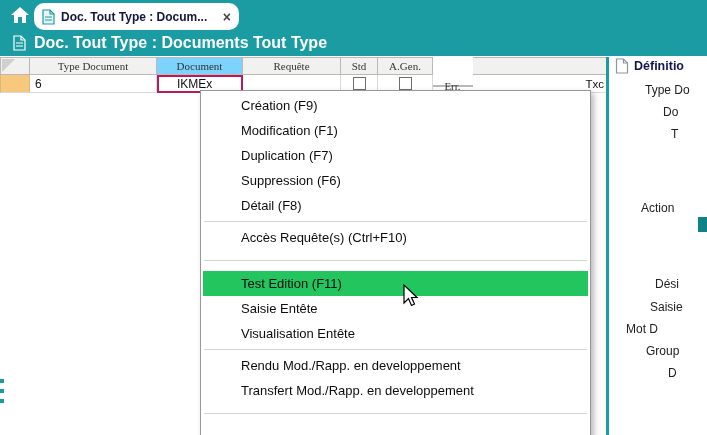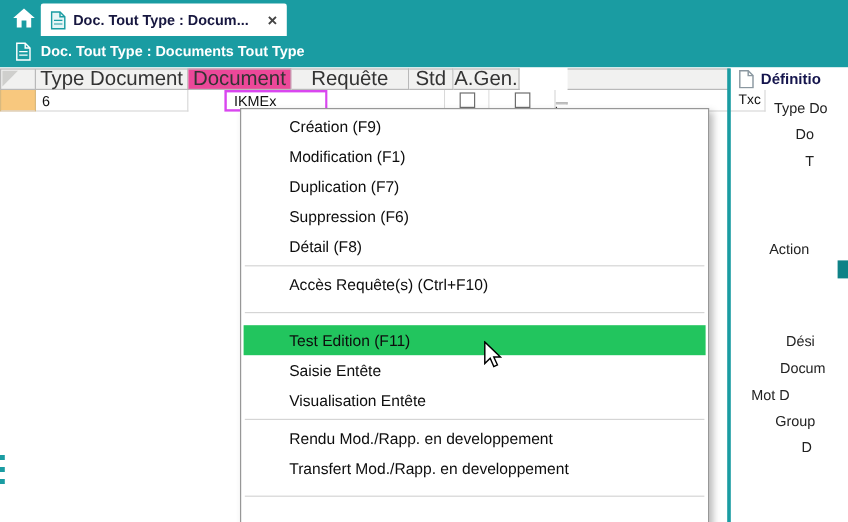--- a/index.html
+++ b/index.html
@@ -4,48 +4,48 @@
 <style>
   * { margin:0; padding:0; box-sizing:border-box; }
   html,body { background:#fff; }
   body { font-family:"Liberation Sans", sans-serif; }
 
   .screen { position:relative; width:707px; height:435px; background:#fff; overflow:hidden; }
 
   
   .topbar { position:absolute; left:0; top:0; width:707px; height:30px; background:#1A9CA2; }
   .home-btn { position:absolute; left:8px; top:4px; width:24px; height:22px; display:flex; align-items:center; justify-content:center; }
-  .tab { position:absolute; left:34px; top:3px; width:205px; height:27px; background:#fff; display:flex; align-items:center; gap:6px; padding:0 8px; border-top-left-radius:2px; border-top-right-radius:2px; }
+  .tab { position:absolute; left:34px; top:3px; width:205px; height:27px; background:#fff; display:flex; align-items:center; gap:6px; padding:0 8px; border-top-left-radius:2px; border-top-right-radius:2px;border-radius:10px; }
   .tab-title { font-size:12px; font-weight:bold; color:#16163f; white-space:nowrap; overflow:hidden; }
   .tab-close { margin-left:auto; font-size:14px; line-height:14px; color:#444; font-weight:bold; }
 
   
   .titlebar { position:absolute; left:0; top:30px; width:707px; height:26px; background:#1A9CA2; display:flex; align-items:center; gap:8px; padding-left:13px; }
-  .titlebar-text { color:#fff; font-weight:bold; font-size:12px; white-space:nowrap; }
+  .titlebar-text { color:#fff; font-weight:bold; font-size:16px; white-space:nowrap; }
 
   
   .thead, .trow { position:absolute; left:0; display:flex; }
   .thead { top:57px; height:18px; }
   .trow  { top:75px; height:18px; }
   .th { flex:0 0 auto; display:flex; align-items:center; justify-content:center;
         border:1px solid #b9b9b9; border-left:none; background:#f1f1f0;
-        font-size:17px; color:#333; white-space:nowrap; }
+        font-size:11px; color:#333; white-space:nowrap;font-family:Liberation Serif, serif; }
   .th.first { border-left:1px solid #b9b9b9; }
-  .th.selected { background:#ec4899; }
+  .th.selected { background:#7dd3fc; }
   .td { flex:0 0 auto; display:flex; align-items:center; justify-content:center;
         border-right:1px solid #d9d9d9; border-bottom:1px solid #d9d9d9; background:#fff;
         font-size:12px; color:#111; white-space:nowrap; }
   .w0 { width:30px; } .w1 { width:127px; } .w2 { width:86px; } .w3 { width:98px; }
   .w4 { width:37px; } .w5 { width:55px; } .w6 { width:40px;margin-top:28px; } .w7 { width:135px; }
   .cell-corner { position:relative; }
   .corner-tri { position:absolute; left:1px; top:1px; width:0; height:0;
                 border-top:13px solid #cfcfcd; border-right:13px solid transparent; }
   .row-indicator { background:#f8c87e; border-left:1px solid #d9b97e; border-right:1px solid #d9b97e; }
   .td.text-left { justify-content:flex-start; padding-left:5px; }
-  .td.doc-cell { border:2px solid #d946ef; justify-content:flex-start; padding-left:6px;margin-left:30px; }
+  .td.doc-cell { border:2px solid #be185d; justify-content:flex-start; padding-left:18px; }
   .td.frag-cell { justify-content:flex-end; padding-right:3px; font-size:11.5px; }
   .cb { width:13px; height:13px; border:1px solid #6e6e6e; background:#fff; }
 
   
   .left-grip { position:absolute; left:0; top:379px; width:4px; height:25px;
                background:repeating-linear-gradient(to bottom,#1A9CA2 0 4px,#ffffff 4px 10px); }
 
   
   .v-divider { position:absolute; left:606px; top:57px; width:3px; height:378px; background:#1A9CA2; }
   .rp-header { position:absolute; left:615px; top:58px; display:flex; align-items:center; gap:5px; }
@@ -136,21 +136,21 @@
       <path d="M8 1 v4 h4" fill="none" stroke="#8a97a0" stroke-width="1.2"></path>
     </svg>
     <span class="rp-header-text">Définitio</span>
   </div>
   <span class="rp-label" style="left:645px; top:83px;text-align:center;">Type Do</span>
   <span class="rp-label" style="left:663px; top:105px;">Do</span>
   <span class="rp-label" style="left:671px; top:127px;">T</span>
   <span class="rp-label" style="left:641px; top:201px;">Action</span>
   <div class="rp-square"></div>
   <span class="rp-label" style="left:655px; top:277px;">Dési</span>
-  <span class="rp-label" style="left:650px; top:300px;">Docum</span>
+  <span class="rp-label" style="left:650px; top:300px;">Saisie</span>
   <span class="rp-label" style="left:626px; top:322px;">Mot D</span>
   <span class="rp-label" style="left:646px; top:344px;">Group</span>
   <span class="rp-label" style="left:668px; top:366px;">D</span>
 
   <div class="context-menu">
     <div class="mi">Création (F9)</div>
     <div class="mi">Modification (F1)</div>
     <div class="mi">Duplication (F7)</div>
     <div class="mi">Suppression (F6)</div>
     <div class="mi">Détail (F8)</div>

